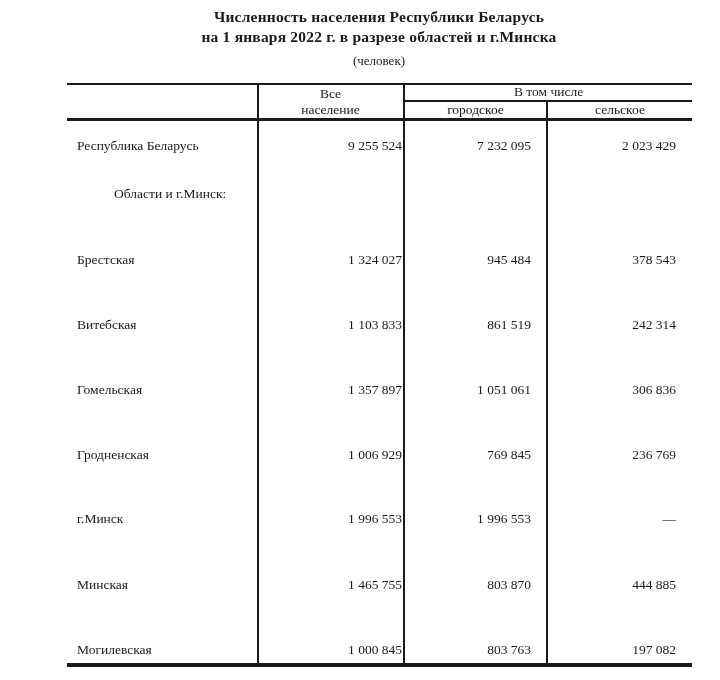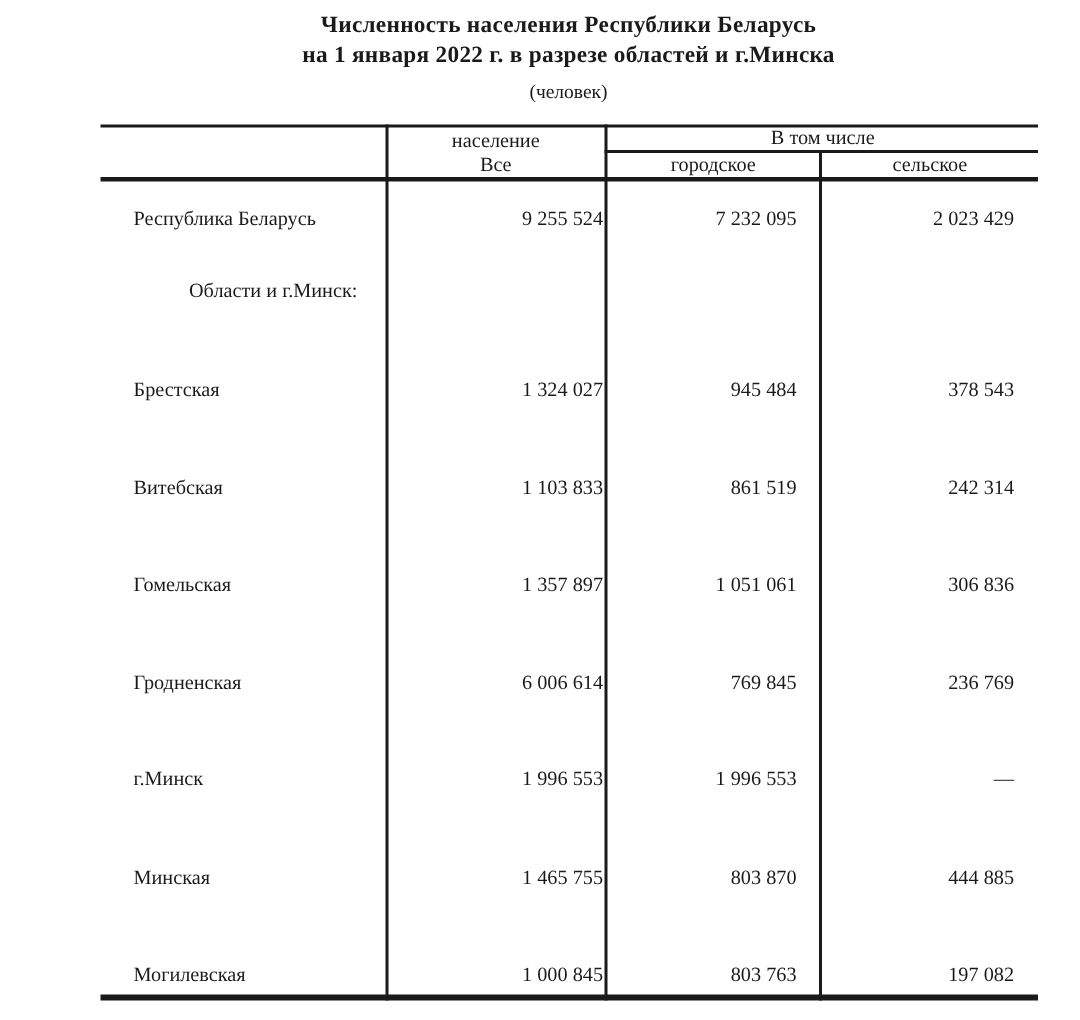--- a/index.html
+++ b/index.html
@@ -31,21 +31,21 @@
 
   .hcell { position: absolute; font-size: 13.5px; text-align: center; }
   .h-total { left: 191px; top: 3px;  width: 145px; line-height: 16px; }
   .h-group { left: 338px; top: 1px;  width: 287px; height: 16px; line-height: 15px; }
   .h-urban { left: 338px; top: 19px; width: 141px; height: 16px; line-height: 16px; }
   .h-rural { left: 481px; top: 19px; width: 144px; height: 16px; line-height: 16px; text-align: center; }
 
   .row { position: absolute; left: 0; width: 625px; height: 18px; }
   .c { position: absolute; top: 0; height: 18px; line-height: 18px; font-size: 13.5px;
        box-sizing: border-box; white-space: nowrap; }
-  .c.name  { left: 16px;     width: 190px; padding-left: 6px;  text-align: left; }
+  .c.name  { left: 4px;     width: 190px; padding-left: 6px;  text-align: left; }
   .c.name.indent { padding-left: 43px; }
   .c.total { left: 204px; width: 145px; padding-right: 14px; text-align: right; }
   .c.urban { left: 338px; width: 141px; padding-right: 15px; text-align: right; }
   .c.rural { left: 481px; width: 144px; padding-right: 16px; text-align: right; }
 </style>
 </head>
 <body>
 
 <div class="page">
 
@@ -59,22 +59,22 @@
 
     <div class="hline l-top"></div>
     <div class="hline l-sub"></div>
     <div class="hline l-headbottom"></div>
     <div class="hline l-bottom"></div>
     <div class="vline v-1"></div>
     <div class="vline v-2"></div>
     <div class="vline v-3"></div>
 
     <div class="hcell h-total">
+      <div>Все</div>
       <div>население</div>
-      <div>Все</div>
     </div>
     <div class="hcell h-group">В том числе</div>
     <div class="hcell h-urban">городское</div>
     <div class="hcell h-rural">сельское</div>
 
     <div class="row" style="top:54px">
       <div class="c name">Республика Беларусь</div>
       <div class="c total">9 255 524</div>
       <div class="c urban">7 232 095</div>
       <div class="c rural">2 023 429</div>
@@ -103,21 +103,21 @@
 
     <div class="row" style="top:298px">
       <div class="c name">Гомельская</div>
       <div class="c total">1 357 897</div>
       <div class="c urban">1 051 061</div>
       <div class="c rural">306 836</div>
     </div>
 
     <div class="row" style="top:363px">
       <div class="c name">Гродненская</div>
-      <div class="c total">6 006 614</div>
+      <div class="c total">1 006 929</div>
       <div class="c urban">769 845</div>
       <div class="c rural">236 769</div>
     </div>
 
     <div class="row" style="top:427px">
       <div class="c name">г.Минск</div>
       <div class="c total">1 996 553</div>
       <div class="c urban">1 996 553</div>
       <div class="c rural">—</div>
     </div>

